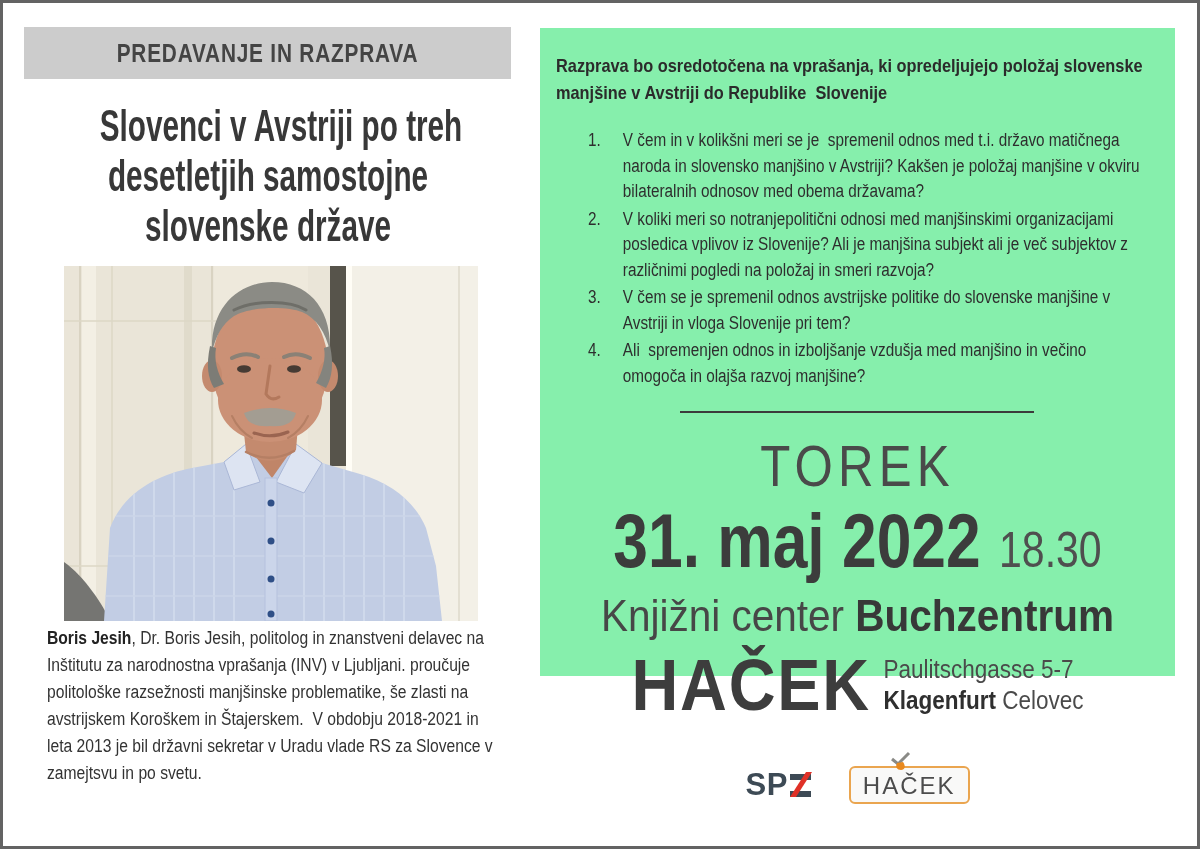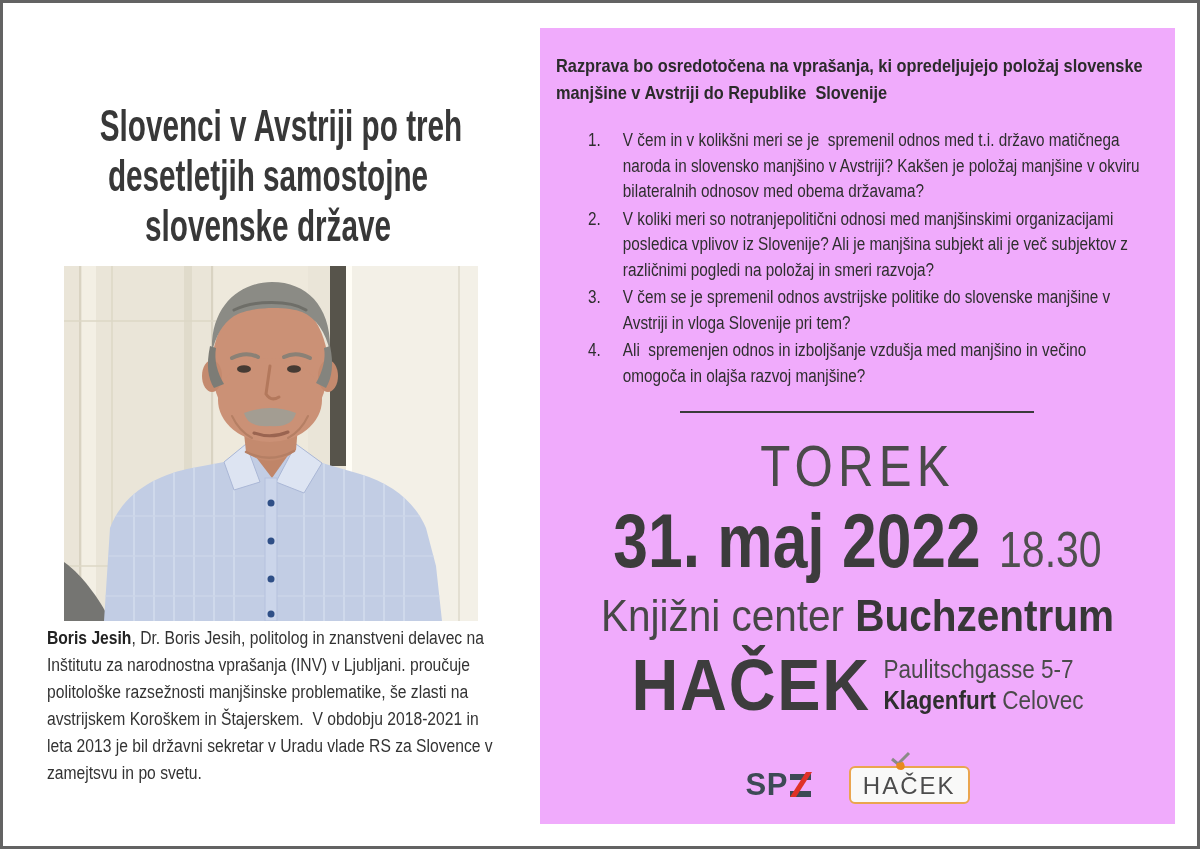--- a/index.html
+++ b/index.html
@@ -9,21 +9,21 @@
   
   .banner{position:absolute;left:21px;top:24px;width:487px;height:52px;background:#cccccc;display:flex;align-items:center;justify-content:center;}
   .banner span{display:inline-block;font-weight:bold;font-size:26px;letter-spacing:1px;color:#444444;transform:scaleX(.8);transform-origin:center;}
   .title{position:absolute;left:10px;top:98px;width:510px;margin:0;text-align:center;font-weight:bold;font-size:45px;line-height:50px;color:#383838;transform:scaleX(.66);transform-origin:50% 0;}
   .photo{position:absolute;left:61px;top:263px;width:414px;height:355px;}
   .photo svg{display:block;width:100%;height:100%;}
   .bio{position:absolute;left:44px;top:622px;margin:0;font-size:18px;line-height:27px;color:#333333;transform:scaleX(.87);transform-origin:left top;}
   .bio .bio-name{font-weight:bold;color:#222222;}
 
   
-  .right-panel{position:absolute;left:537px;top:25px;width:635px;height:796px;background:#f0abfc;}
+  .right-panel{position:absolute;left:537px;top:25px;width:635px;height:648px;background:#86efac;}
   .intro{position:absolute;left:16px;top:24px;margin:0;font-weight:bold;font-size:19px;line-height:27px;color:#2b2b2b;transform:scaleX(.86);transform-origin:left top;}
   .questions{position:absolute;left:48px;top:100px;margin:0;padding:0;list-style:none;width:720px;transform:scaleX(.85);transform-origin:left top;}
   .questions li{display:flex;margin:0 0 2px 0;}
   .qnum{width:30px;flex:0 0 30px;font-size:18px;line-height:25.5px;color:#2e2e2e;}
   .qtext{margin-left:11px;font-size:18px;line-height:25.5px;color:#2e2e2e;}
   .divider{position:absolute;left:140px;top:383px;width:354px;height:2px;background:#3b3b3b;}
   .day{position:absolute;left:0;top:408px;width:100%;text-align:center;font-size:58px;line-height:60px;letter-spacing:6px;color:#4a4a4a;transform:scaleX(.85);transform-origin:center top;}
   .daterow{position:absolute;left:0;top:473px;width:100%;text-align:center;white-space:nowrap;transform:scaleX(.82);transform-origin:center top;}
   .date{font-weight:bold;font-size:76px;line-height:80px;color:#3c3c3c;}
   .time{font-size:50px;color:#4f4f4f;margin-left:18px;}
@@ -42,20 +42,23 @@
   .spz-logo svg{margin-left:1px;display:block;}
   .hacek-logo{position:relative;border:2px solid #eaa54f;border-radius:6px;background:#f9f9f8;padding:4px 12px 2px 12px;}
   .hacek-logo .hacek-box-label{font-size:24px;letter-spacing:2px;color:#4c4c4c;}
   .hacek-logo svg{position:absolute;top:-17px;left:38px;display:block;}
 </style>
 </head>
 <body>
 
 <div class="poster">
 
+  <div class="banner">
+    <span>PREDAVANJE IN RAZPRAVA</span>
+  </div>
 
   <h1 class="title pre">Slovenci v Avstriji po treh
 desetletjih samostojne
 slovenske države</h1>
 
   <div class="photo">
     <svg viewBox="0 0 414 355" xmlns="http://www.w3.org/2000/svg">
       <defs>
         <clipPath id="shirtClip">
           <path d="M40,355 L46,262 C60,225 96,208 128,202 L160,196 C170,188 178,182 182,178 L232,178 C238,184 248,192 258,197 L296,208 C330,218 352,238 362,262 L372,300 L378,355 Z"></path>

